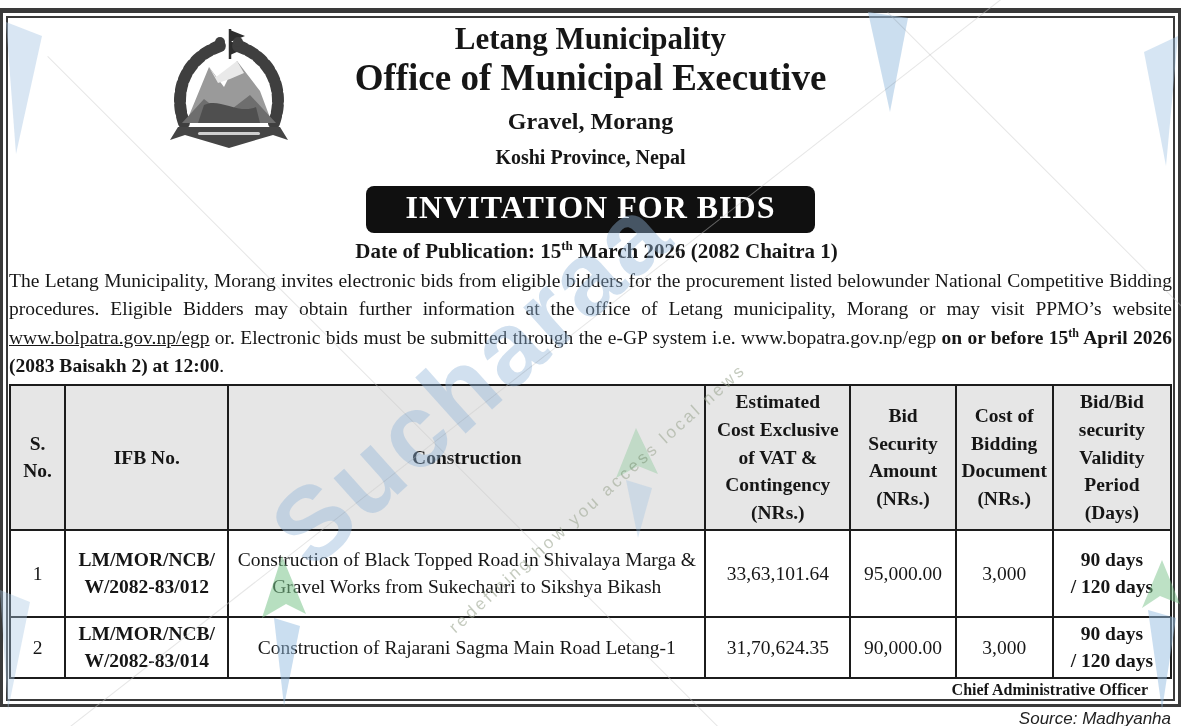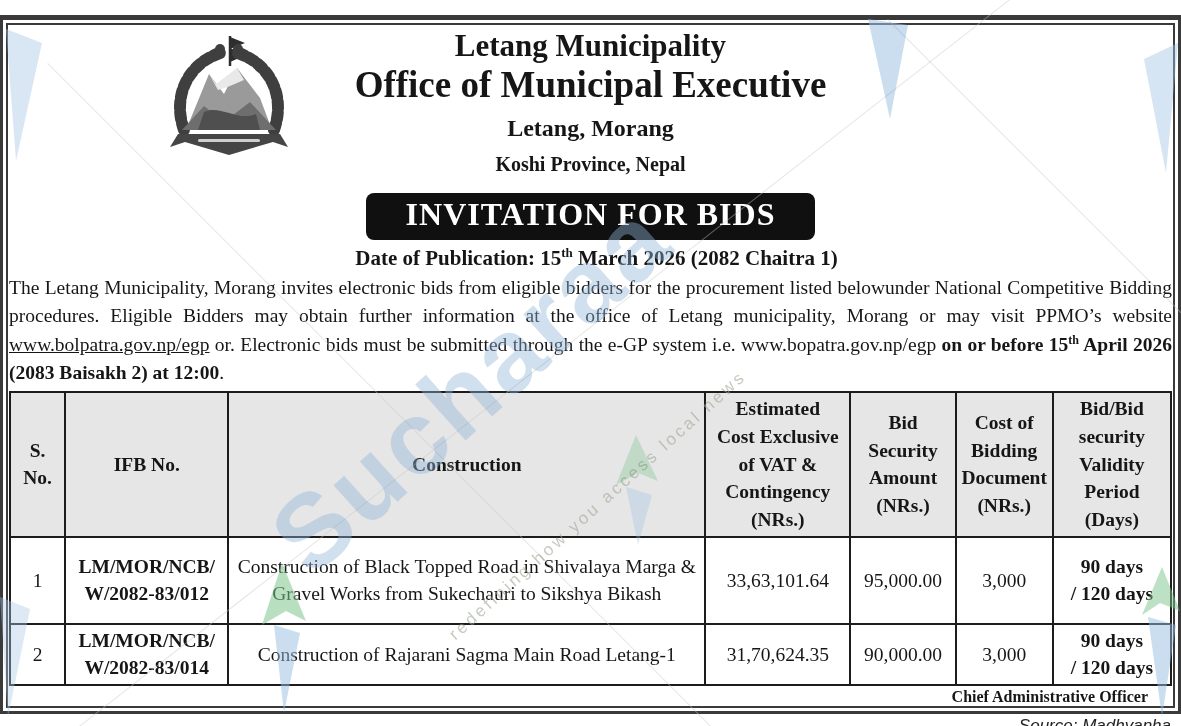--- a/index.html
+++ b/index.html
@@ -1,19 +1,19 @@
 <!DOCTYPE html>
 <html><head>
 <meta charset="utf-8">
 <style>
   * { margin:0; padding:0; box-sizing:border-box; }
   html,body { width:1181px; height:726px; background:#ffffff; }
   body { font-family:"Liberation Serif", serif; color:#161616; position:relative; overflow:hidden; }
 
-  .sheet { position:absolute; left:0; top:15px; width:1181px; height:688px; background:#fff; }
+  .sheet { position:absolute; left:0; top:8px; width:1181px; height:688px; background:#fff; }
 
   
   .frame { position:absolute; left:0; top:0; width:1181px; height:699px;
            border:3px solid #3a3a3a; border-top-width:5px; }
   .frame-inner { position:absolute; inset:3px; border:2px solid #3a3a3a; }
 
   .content { position:absolute; inset:7px 9px; }
 
   
   .wm-layer { position:absolute; inset:0; pointer-events:none; z-index:5; }
@@ -84,21 +84,21 @@
       <polygon points="45,40 52,50 60,44 73,34 80,46 66,52 54,56" fill="#e9e9e9"></polygon>
       <polygon points="18,96 40,72 60,88 86,68 112,96" fill="#6e6e6e"></polygon>
       <path d="M40,78 C55,70 75,88 92,80 L96,96 L34,96 Z" fill="#4f4f4f"></path>
       <path d="M14,100 L116,100 L124,113 L109,108 L65,121 L21,108 L6,113 Z" fill="#454545"></path>
       <rect x="34" y="105" width="62" height="3" fill="#cfcfcf" rx="1.5"></rect>
     </svg>
 
     <div class="head-block">
       <div class="t-org">Letang Municipality</div>
       <div class="t-office">Office of Municipal Executive</div>
-      <div class="t-loc">Letang, Morang</div>
+      <div class="t-loc">Gravel, Morang</div>
       <div class="t-prov">Koshi Province, Nepal</div>
     </div>
 
     <div class="banner">INVITATION FOR BIDS</div>
 
     <div class="pub-date">
       <span>Date of Publication: 15</span><sup class="sp">th</sup><span> March 2026 (2082 Chaitra 1)</span>
     </div>
 
     <div class="notice">

